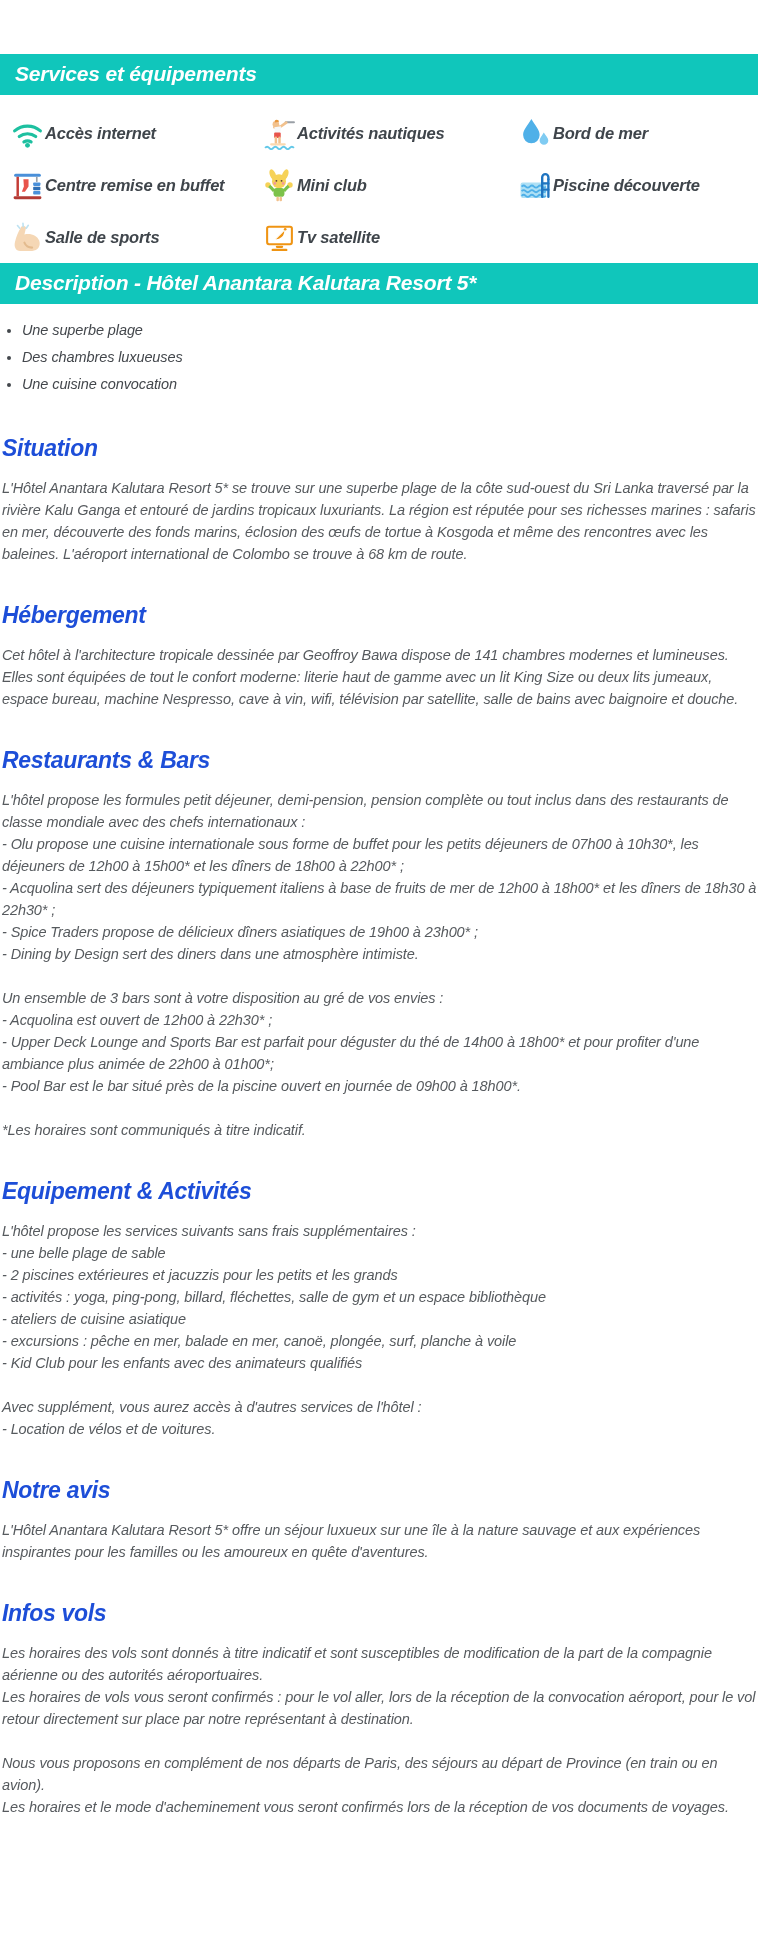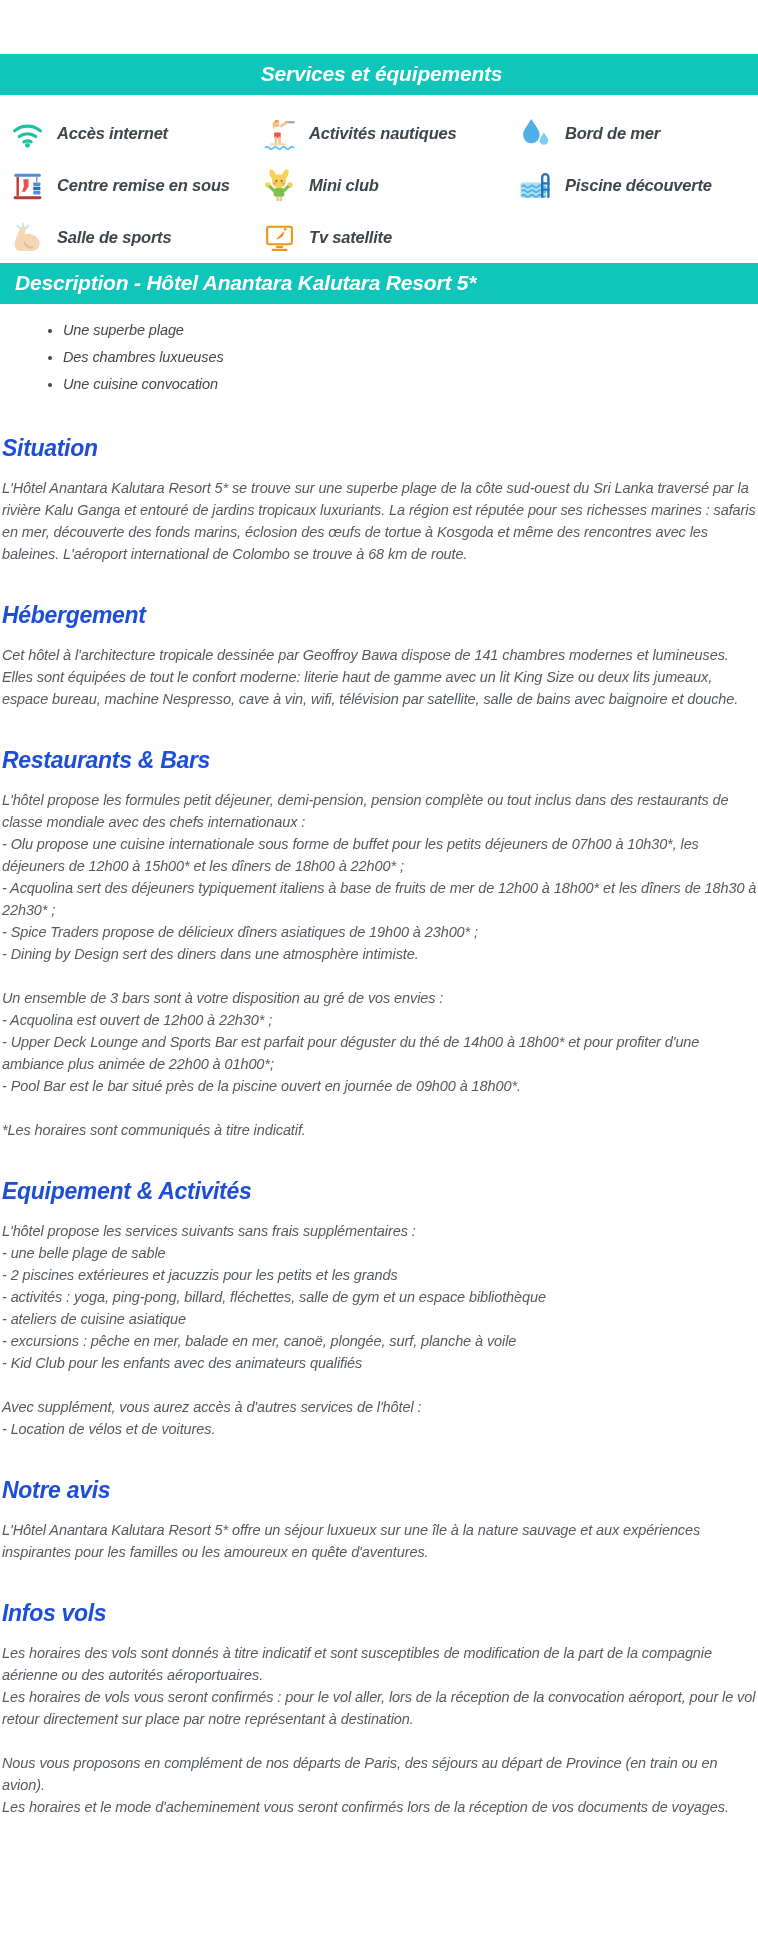--- a/index.html
+++ b/index.html
@@ -17,55 +17,55 @@
   .section-bar {
     width: 100%;
     background: #10c6bb;
     color: #ffffff;
     font-style: italic;
     font-weight: 700;
     font-size: 21px;
     letter-spacing: -0.2px;
     padding: 8px 10px 9px 15px;
   }
-  .bar-services { margin-top: 54px; text-align: center; }
+  .bar-services { margin-top: 54px; }
   .bar-description { }
 
   
   .services-grid {
     display: grid;
     grid-template-columns: 252px 256px 1fr;
     grid-auto-rows: 52px;
     padding: 12px 0 0 10px;
     align-items: center;
   }
   .service-item {
     display: flex;
     align-items: center;
-    gap: 13px;
+    gap: 1px;
   }
   .service-icon {
     width: 34px; height: 34px;
     flex: 0 0 34px;
     display: flex; align-items: center; justify-content: center;
   }
   .service-icon svg { width: 33px; height: 33px; display: block; }
   .service-label {
     font-style: italic;
     font-weight: 700;
     font-size: 16.5px;
     color: #3f454b;
     letter-spacing: -0.2px;
     white-space: nowrap;
   }
 
   
   .highlights {
     margin: 13px 0 0 0;
-    padding-left: 63px;
+    padding-left: 22px;
     list-style: disc;
   }
   .highlights li {
     font-style: italic;
     font-size: 14.5px;
     color: #43474c;
     line-height: 27px;
     letter-spacing: -0.1px;
   }
 
@@ -148,21 +148,21 @@
           <rect x="3" y="4.5" width="26" height="3" rx="1.5" fill="#4a90d9"></rect>
           <path d="M6.5 7.5 v19" stroke="#c43c36" stroke-width="2.4"></path>
           <path d="M25 7.5 v5" stroke="#9aa0a6" stroke-width="1.6"></path>
           <path d="M12 10 h5 v7 l-3.5 5 h-3 l2 -5 z" fill="#e8544b"></path>
           <rect x="21.5" y="13" width="7" height="3.4" rx="0.8" fill="#4a90d9"></rect>
           <rect x="21.5" y="17.2" width="7" height="3.4" rx="0.8" fill="#2f6fb5"></rect>
           <rect x="21.5" y="21.4" width="7" height="3.4" rx="0.8" fill="#4a90d9"></rect>
           <rect x="2.5" y="26.5" width="27" height="2.8" rx="1.4" fill="#b23a34"></rect>
         </svg>
       </span>
-      <span class="service-label">Centre remise en sous</span>
+      <span class="service-label">Centre remise en buffet</span>
     </div>
 
     <div class="service-item">
       <span class="service-icon">
         <svg viewBox="0 0 32 32">
           <ellipse cx="9.5" cy="5.5" rx="2.8" ry="5.5" fill="#f6d258" transform="rotate(-22 9.5 5.5)"></ellipse>
           <ellipse cx="21.5" cy="5.5" rx="2.8" ry="5.5" fill="#f6d258" transform="rotate(22 21.5 5.5)"></ellipse>
           <circle cx="15.5" cy="12" r="6.8" fill="#f6d258"></circle>
           <circle cx="13" cy="11.5" r="0.9" fill="#5d4037"></circle>
           <circle cx="18" cy="11.5" r="0.9" fill="#5d4037"></circle>

